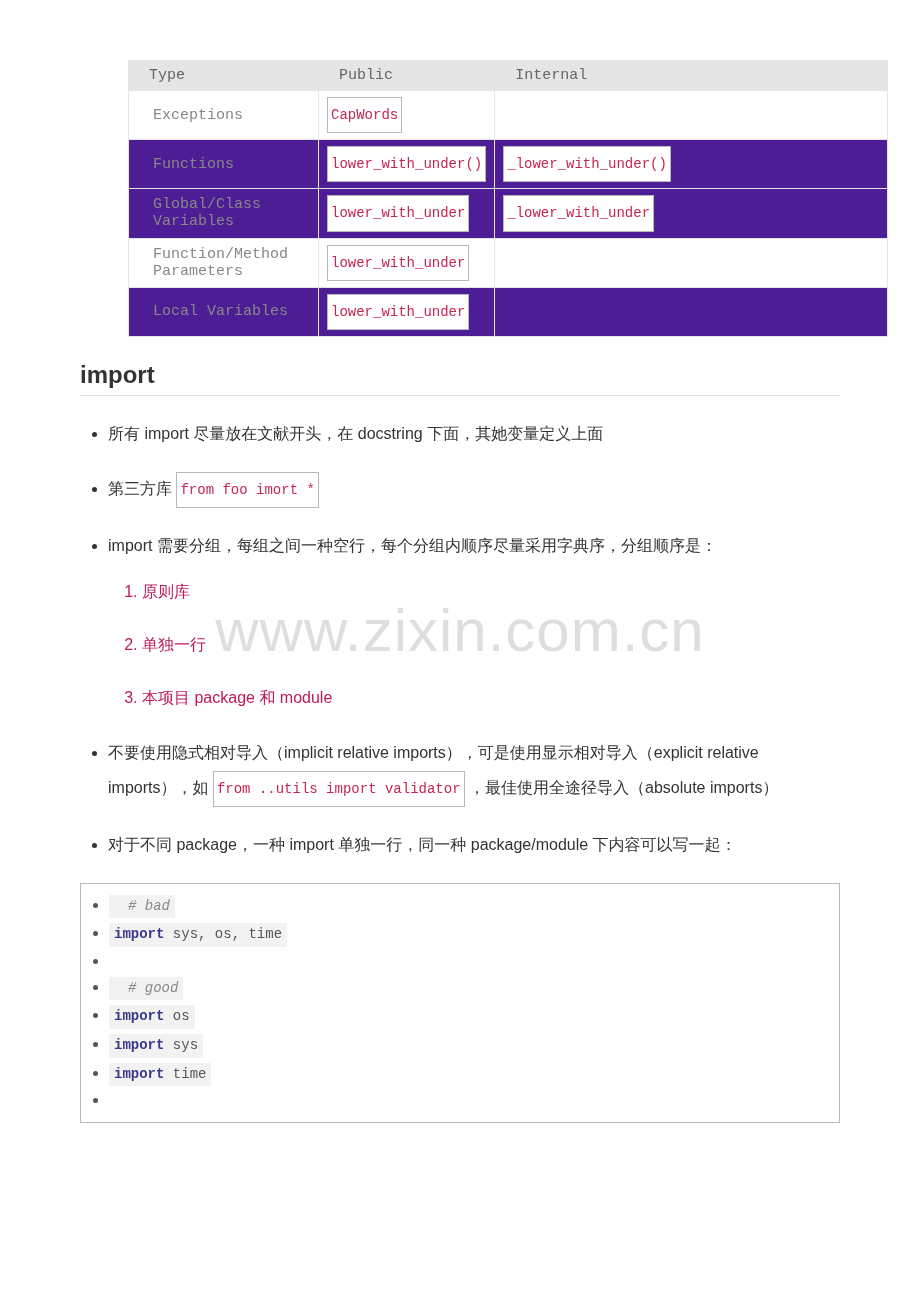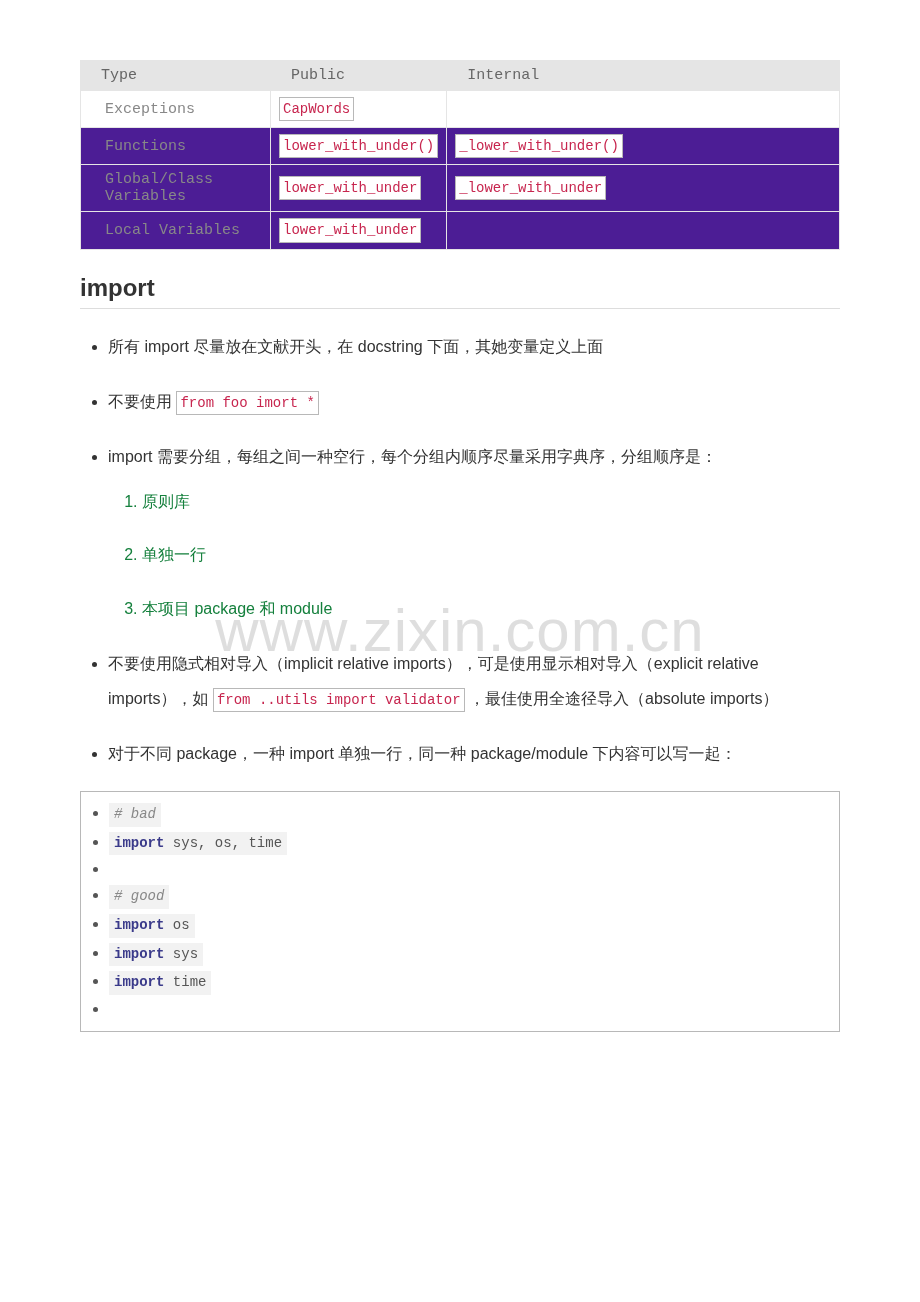--- a/index.html
+++ b/index.html
@@ -12,20 +12,21 @@
     padding: 60px 80px 40px 80px;
     width: 920px;
     position: relative;
   }
   table {
     border-collapse: collapse;
     width: 100%;
     font-family: "Courier New", monospace;
     font-size: 15px;
     color: #888;
+    margin-left: 48px;
   }
   td {
     border: 1px solid #e5e5e5;
     padding: 6px 8px;
     vertical-align: middle;
   }
   tr.header td {
     background: #e5e5e5;
     color: #666;
     text-align: left;
@@ -38,21 +39,21 @@
     background: #fff;
   }
   td:first-child { width: 190px; padding-left: 24px; }
   td:nth-child(2) { width: 165px; }
   .code-inline {
     display: inline-block;
     border: 1px solid #b8b8b8;
     color: #c7254e;
     font-family: "Courier New", monospace;
     font-size: 14px;
-    padding: 2px 3px;
+    padding: 8px 3px;
     background: #fff;
     line-height: 1.3;
     vertical-align: baseline;
   }
   .note-gray {
     font-family: "Courier New", monospace;
     color: #888;
     font-size: 15px;
   }
   h2.section {
@@ -74,21 +75,21 @@
     line-height: 2.2;
     color: #333;
     font-size: 16px;
   }
   ol.sub {
     padding-left: 34px;
     margin: 10px 0 10px 0;
   }
   ol.sub li {
     margin-bottom: 18px;
-    color: #15803d;
+    color: #be185d;
     font-size: 16px;
   }
   .codeblock {
     margin-top: 6px;
     border: 1px solid #b8b8b8;
     background: #fff;
     padding: 6px 0;
   }
   .codeblock ul {
     list-style: disc;
@@ -101,21 +102,21 @@
     min-height: 20px;
   }
   .codeblock li .line {
     display: inline-block;
     background: #f2f2f2;
     font-family: "Courier New", monospace;
     font-size: 14px;
     padding: 2px 5px;
     line-height: 1.4;
   }
-  .comment { color: #888; font-style: italic; }
+  .comment { color: #888; font-style: italic; margin-left: 14px; }
   .kw { color: #3a3a8a; font-weight: bold; font-style: normal; }
   .watermark {
     position: absolute;
     left: 50%;
     top: 596px;
     transform: translateX(-50%);
     font-size: 60px;
     color: rgba(160,160,160,0.35);
     font-family: Liberation Sans, sans-serif;
     letter-spacing: 1px;
@@ -146,34 +147,39 @@
       <tr class="shade">
         <td>Functions</td>
         <td><span class="code-inline">lower_with_under()</span></td>
         <td><span class="code-inline">_lower_with_under()</span></td>
       </tr>
       <tr class="shade">
         <td>Global/Class Variables</td>
         <td><span class="code-inline">lower_with_under</span></td>
         <td><span class="code-inline">_lower_with_under</span></td>
       </tr>
+      <tr class="plain">
+        <td>Function/Method Parameters</td>
+        <td><span class="code-inline">lower_with_under</span></td>
+        <td></td>
+      </tr>
       <tr class="shade">
         <td>Local Variables</td>
         <td><span class="code-inline">lower_with_under</span></td>
         <td></td>
       </tr>
     </tbody>
 </table>
 
 <h2 class="section">import</h2>
 
 <ul class="main">
   <li>所有 import 尽量放在文献开头，在 docstring 下面，其她变量定义上面</li>
   <li>
-    <span>不要使用 </span><span class="code-inline">from foo imort *</span>
+    <span>第三方库 </span><span class="code-inline">from foo imort *</span>
   </li>
   <li>
     <span>import 需要分组，每组之间一种空行，每个分组内顺序尽量采用字典序，分组顺序是：</span>
     <ol class="sub">
       <li>原则库</li>
       <li>单独一行</li>
       <li>本项目 package 和 module</li>
     </ol>
   </li>
   <li>

